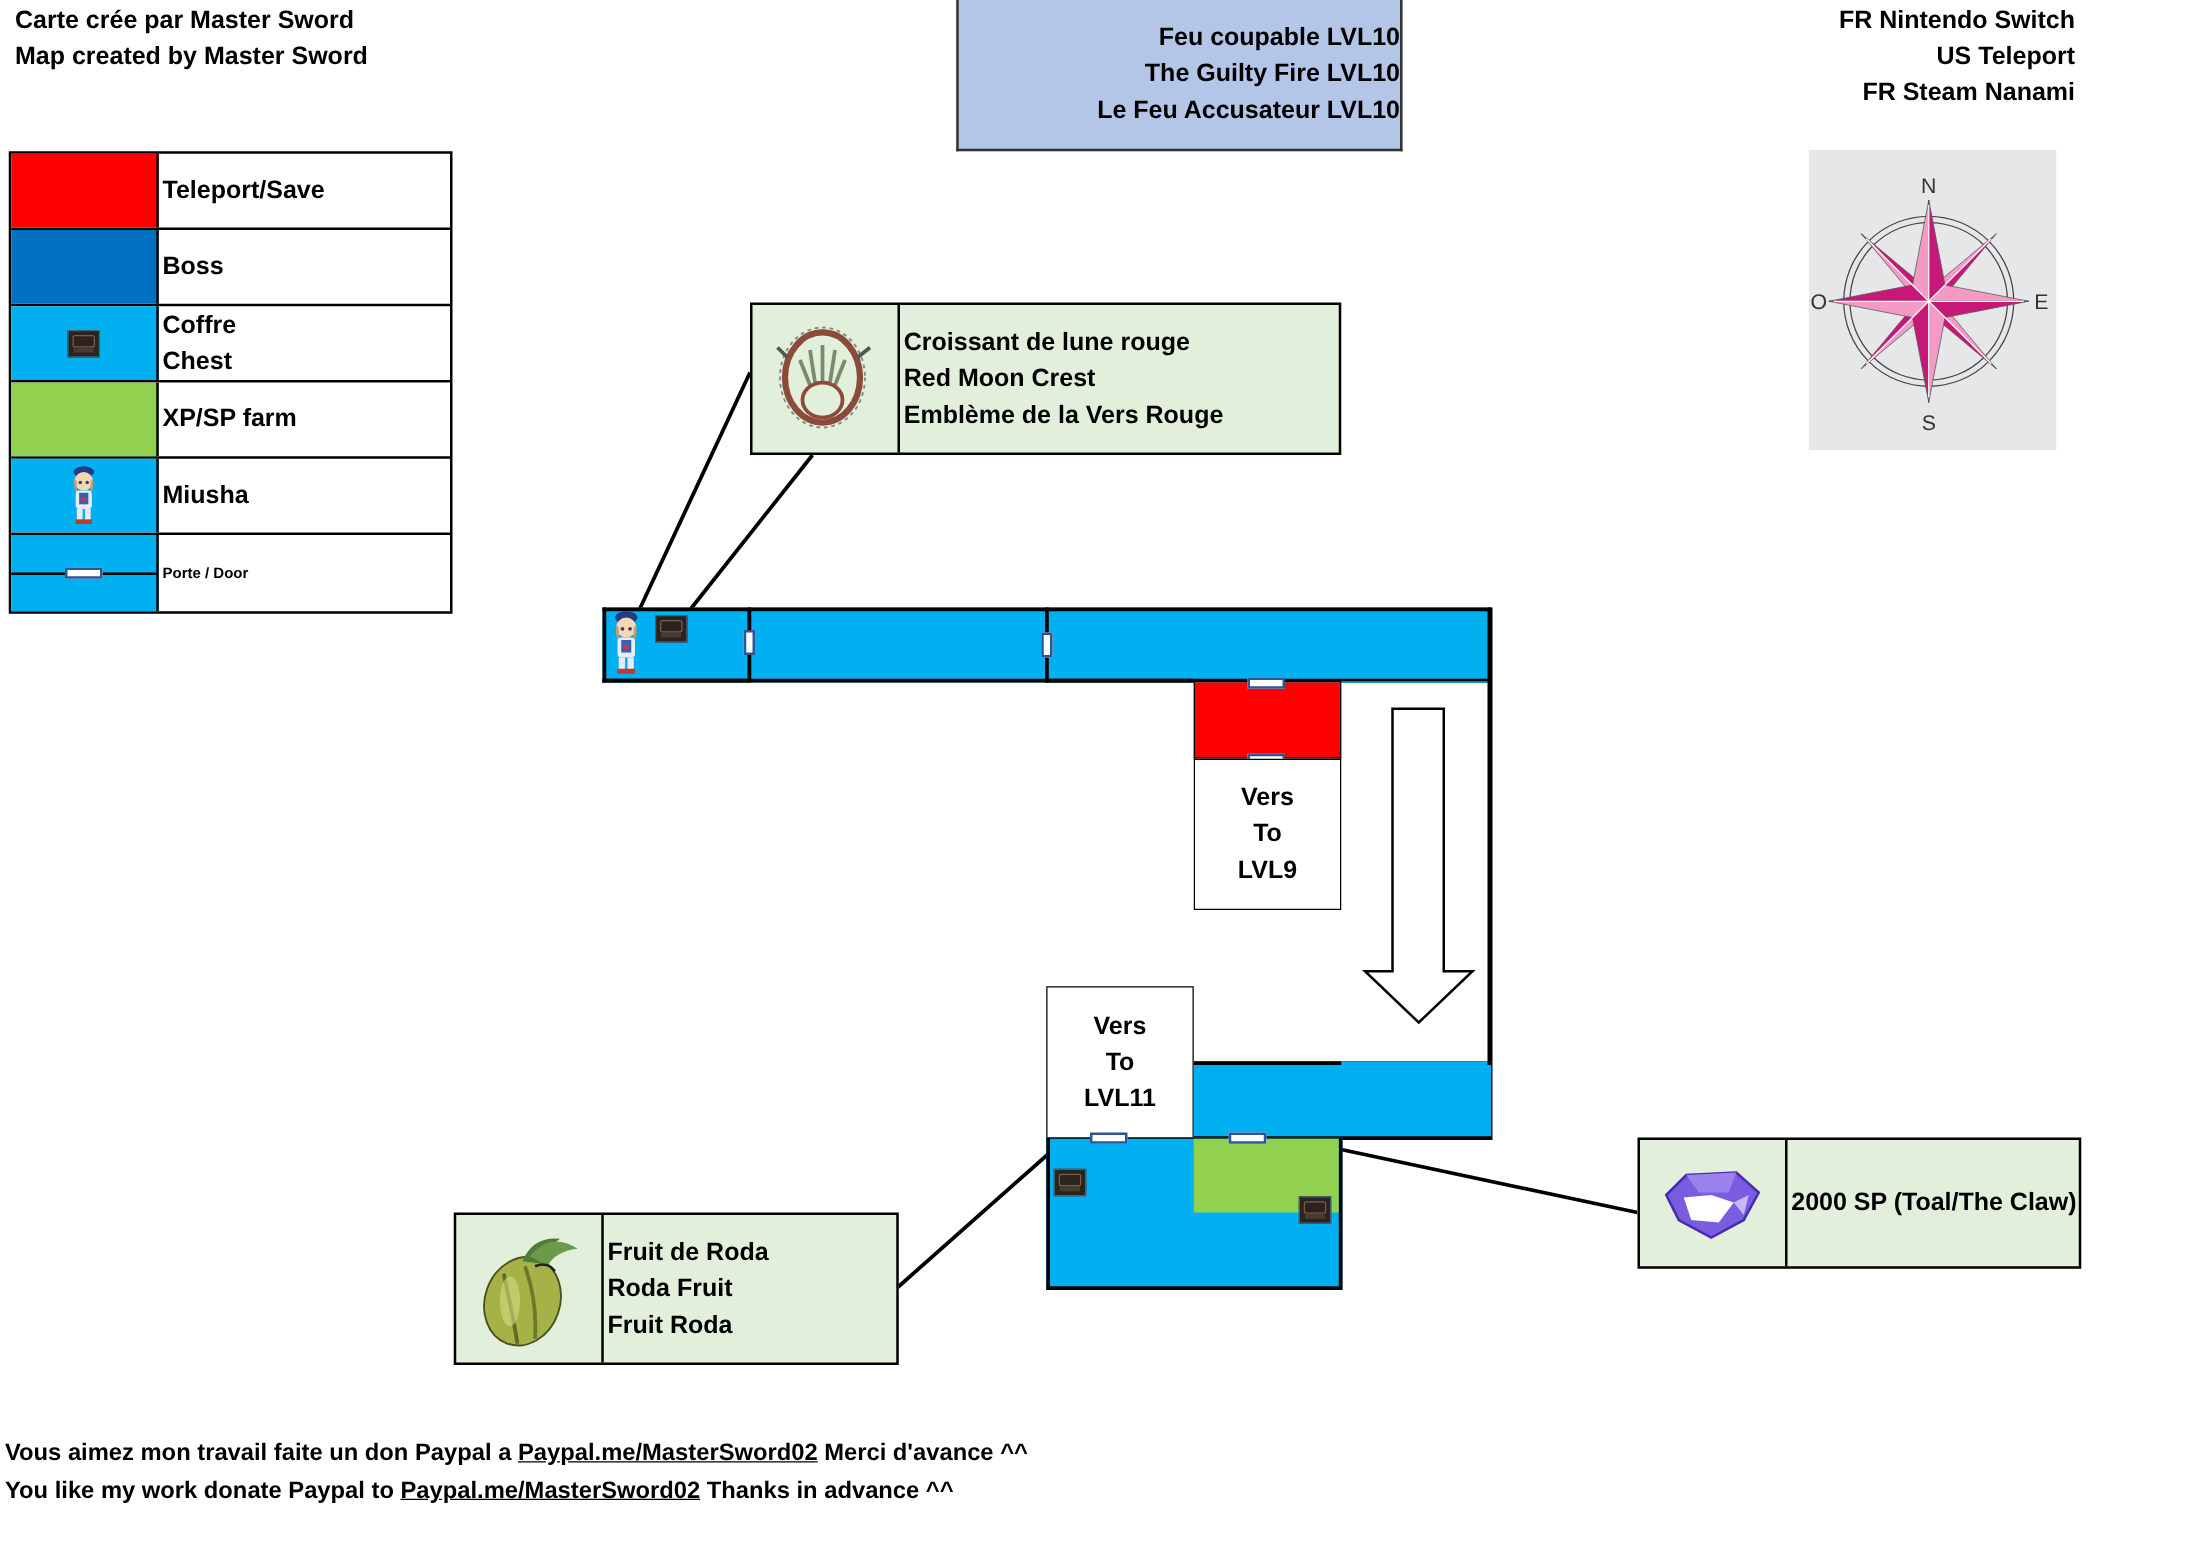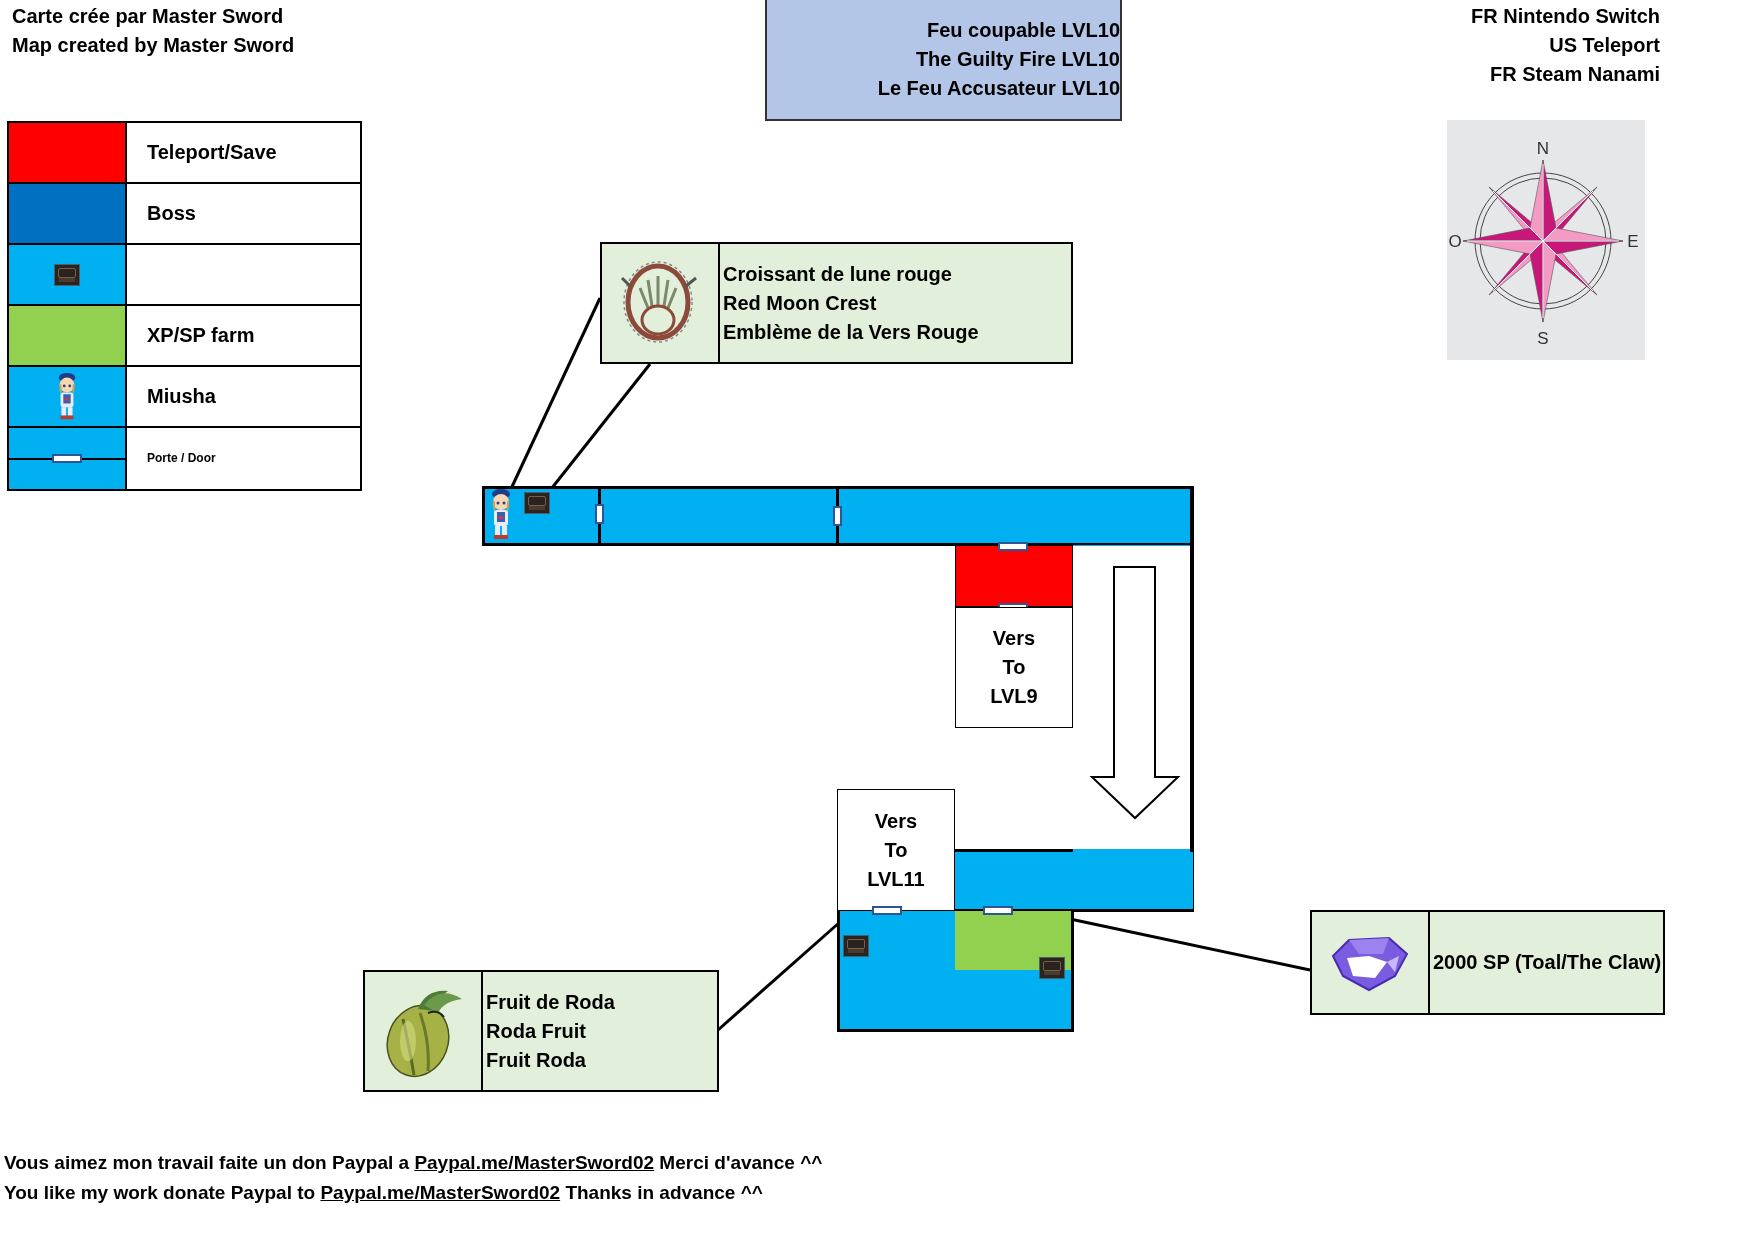--- a/index.html
+++ b/index.html
@@ -16,21 +16,21 @@
   #title-box { left: 718px; top: 0px; width: 353px; height: 119px; background: #b4c6e7;
                border: 2px solid #333; border-top: none; display: flex; flex-direction: column;
                justify-content: center; align-items: flex-end; margin-left: 47px; }
 
   
   #legend { left: 7px; top: 121px; width: 355px; border: 2px solid #000; box-sizing: border-box; }
   .lg-row { display: flex; height: 61px; border-bottom: 2px solid #000; box-sizing: border-box; }
   .lg-row:last-child { border-bottom: none; }
   .lg-swatch { width: 118px; border-right: 2px solid #000; box-sizing: border-box; position: relative;
                display: flex; align-items: center; justify-content: center; }
-  .lg-label { flex: 1; display: flex; flex-direction: column; justify-content: center; padding-left: 20px; }
+  .lg-label { flex: 1; display: flex; flex-direction: column; justify-content: center; padding-left: 3px; }
   .lg-label.small { font-size: 12px; }
 
   
   .chest { width: 26px; height: 22px; background: #2b2320; border: 1px solid #46606e;
            box-sizing: border-box; position: relative; }
   .chest::before { content: ""; position: absolute; left: 3px; right: 3px; top: 3px; height: 8px;
            border: 1px solid #7a5f48; border-radius: 2px; }
   .chest::after { content: ""; position: absolute; left: 4px; right: 4px; bottom: 3px; height: 4px;
            background: #4a3b30; }
 
@@ -130,20 +130,24 @@
   <div class="lg-row">
     <div class="lg-swatch" style="background:#0070c0"></div>
     <div class="lg-label t">
         <span>Boss</span>
       </div>
   </div>
   <div class="lg-row">
     <div class="lg-swatch" style="background:#00b0f0">
       <div class="chest"></div>
     </div>
+    <div class="lg-label t">
+      <span>Coffre</span>
+      <span>Chest</span>
+    </div>
   </div>
   <div class="lg-row">
     <div class="lg-swatch" style="background:#92d050"></div>
     <div class="lg-label t">
         <span>XP/SP farm</span>
       </div>
   </div>
   <div class="lg-row">
     <div class="lg-swatch" style="background:#00b0f0">
       <svg class="miusha" width="26" height="54" viewBox="0 0 26 54">

